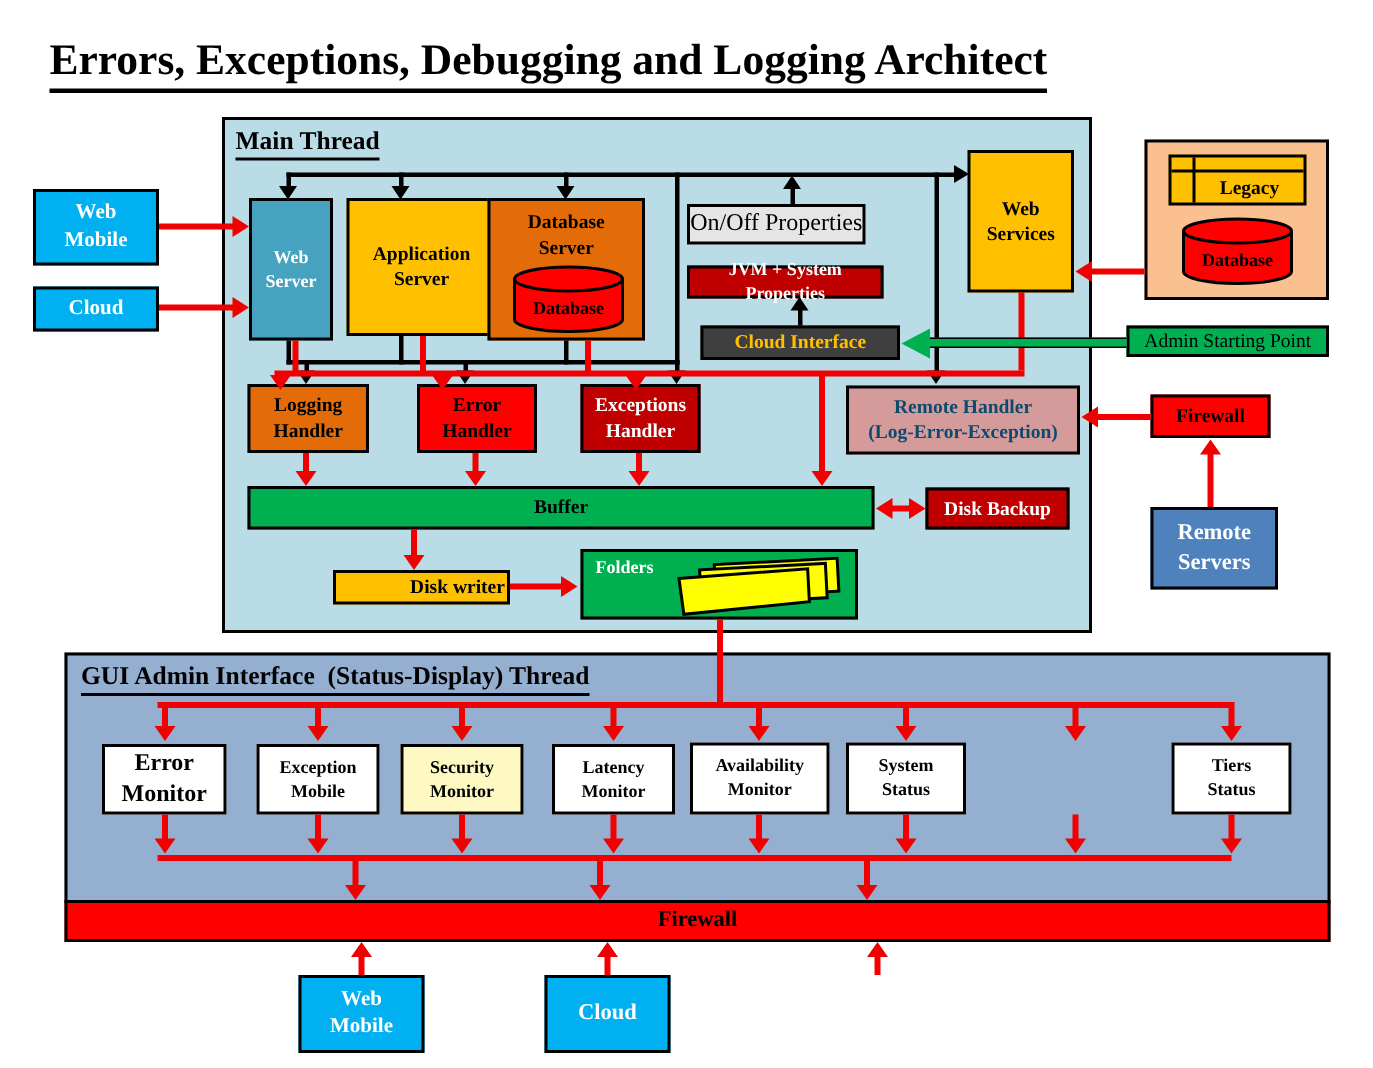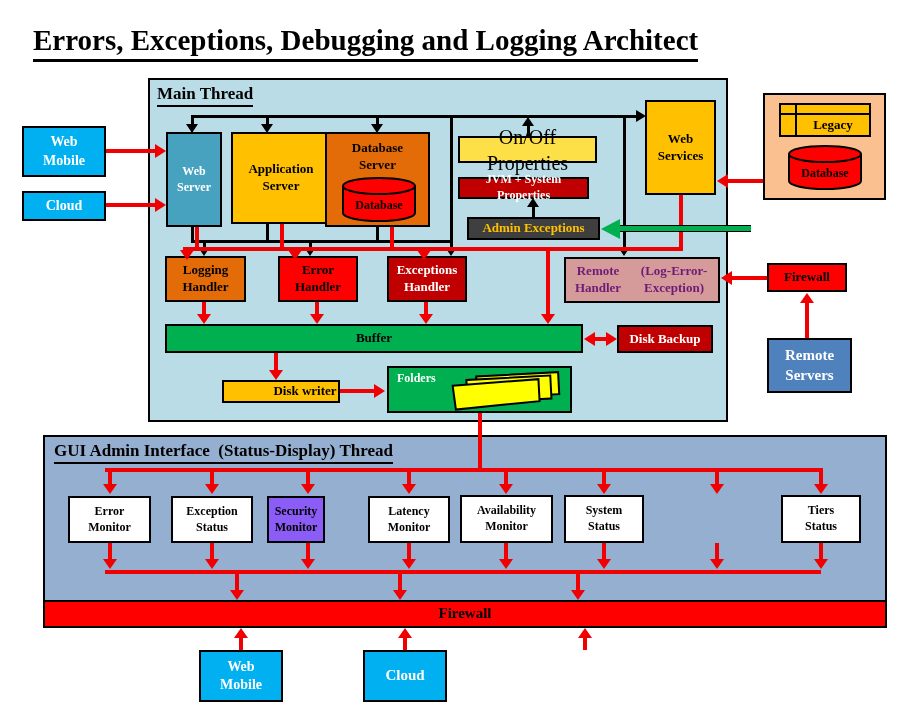--- a/index.html
+++ b/index.html
@@ -48,30 +48,30 @@
 
   <div class="box" style="left:325px;top:132px;width:105px;height:95px;background:#E36C09;font-size:13px;align-items:flex-start;padding-top:6px;">
     <span style="display:inline-block;width:70px;">Database Server</span>
   </div>
   <svg style="position:absolute;left:340px;top:176px;" width="78" height="48" viewBox="0 0 78 48">
     <path d="M3,10 L3,37 A36,8 0 0 0 75,37 L75,10" fill="#FF0000" stroke="#000" stroke-width="2"></path>
     <ellipse cx="39" cy="10" rx="36" ry="8" fill="#FF0000" stroke="#000" stroke-width="2"></ellipse>
     <text x="39" y="33" text-anchor="middle" font-family="Liberation Serif, serif" font-size="12" font-weight="bold" fill="#000">Database</text>
   </svg>
 
-  <div class="box" style="left:458px;top:136px;width:139px;height:27px;background:#fde047;font-weight:normal;font-size:20px;">On/Off Properties</div>
+  <div class="box" style="left:458px;top:136px;width:119px;height:27px;background:#e5e5e5;font-weight:normal;font-size:16px;">On/Off Properties</div>
   <div class="box" style="left:458px;top:177px;width:131px;height:22px;background:#C00000;color:#fff;font-size:12px;">JVM + System Properties</div>
-  <div class="box" style="left:467px;top:217px;width:133px;height:23px;background:#3F3F3F;color:#FFC000;font-size:13px;">Admin Exceptions</div>
+  <div class="box" style="left:467px;top:217px;width:133px;height:23px;background:#3F3F3F;color:#FFC000;font-size:13px;">Cloud Interface</div>
   <div class="box" style="left:645px;top:100px;width:71px;height:95px;background:#FFC000;font-size:13px;padding:0 8px;">Web Services</div>
 
   <div class="box" style="left:165px;top:256px;width:81px;height:46px;background:#E36C09;font-size:13px;padding:0 10px;">Logging Handler</div>
   <div class="box" style="left:278px;top:256px;width:80px;height:46px;background:#FF0000;font-size:13px;padding:0 12px;">Error Handler</div>
   <div class="box" style="left:387px;top:256px;width:80px;height:46px;background:#C00000;color:#fff;font-size:13px;padding:0 8px;">Exceptions Handler</div>
 
-  <div class="box" style="left:564px;top:257px;width:156px;height:46px;background:#D59B9B;color:#701a75;font-size:13px;flex-direction:row;">
+  <div class="box" style="left:564px;top:257px;width:156px;height:46px;background:#D59B9B;color:#0c4a6e;font-size:13px;flex-direction:column;">
     <span>Remote Handler</span>
     <span>(Log-Error-Exception)</span>
   </div>
 
   <div class="box" style="left:165px;top:324px;width:418px;height:29px;background:#00B050;font-size:13px;">Buffer</div>
   <div class="box" style="left:617px;top:325px;width:96px;height:28px;background:#C00000;color:#fff;font-size:13px;">Disk Backup</div>
   <div class="box" style="left:222px;top:380px;width:118px;height:23px;background:#FFC000;font-size:13px;padding-left:48px;">Disk writer</div>
 
   <div class="box" style="left:387px;top:366px;width:185px;height:47px;background:#00B050;justify-content:flex-start;align-items:flex-start;padding:3px 0 0 8px;color:#fff;font-size:12px;">
     <span>Folders</span>
@@ -89,26 +89,27 @@
     <div style="position:absolute;left:0;top:8px;width:100%;height:2px;background:#000;"></div>
     <div style="position:absolute;left:14px;top:0;width:2px;height:100%;background:#000;"></div>
     <div style="position:absolute;left:16px;top:9px;right:0;bottom:0;display:flex;align-items:center;justify-content:center;font-weight:bold;font-size:13px;">Legacy</div>
   </div>
   <svg style="position:absolute;left:786px;top:144px;" width="78" height="48" viewBox="0 0 78 48">
     <path d="M3,10 L3,37 A36,8 0 0 0 75,37 L75,10" fill="#FF0000" stroke="#000" stroke-width="2"></path>
     <ellipse cx="39" cy="10" rx="36" ry="8" fill="#FF0000" stroke="#000" stroke-width="2"></ellipse>
     <text x="39" y="33" text-anchor="middle" font-family="Liberation Serif, serif" font-size="12" font-weight="bold" fill="#000">Database</text>
   </svg>
 
+  <div class="box" style="left:751px;top:217px;width:135px;height:21px;background:#00B050;font-weight:normal;font-size:13px;">Admin Starting Point</div>
   <div class="box" style="left:767px;top:263px;width:80px;height:29px;background:#FF0000;font-size:13px;">Firewall</div>
   <div class="box" style="left:767px;top:338px;width:85px;height:55px;background:#4F81BD;color:#fff;font-size:15px;padding:0 8px;">Remote Servers</div>
 
-  <div class="box" style="left:68px;top:496px;width:83px;height:47px;background:#fff;font-size:12px;padding:0 14px;">Error Monitor</div>
-  <div class="box" style="left:171px;top:496px;width:82px;height:47px;background:#fff;font-size:12px;padding:0 8px;">Exception Status</div>
-  <div class="box" style="left:267px;top:496px;width:58px;height:47px;background:#8b5cf6;font-size:12px;padding:0 12px;">Security Monitor</div>
+  <div class="box" style="left:68px;top:496px;width:83px;height:47px;background:#fff;font-size:16px;padding:0 14px;">Error Monitor</div>
+  <div class="box" style="left:171px;top:496px;width:82px;height:47px;background:#fff;font-size:12px;padding:0 8px;">Exception Mobile</div>
+  <div class="box" style="left:267px;top:496px;width:82px;height:47px;background:#fef9c3;font-size:12px;padding:0 12px;">Security Monitor</div>
   <div class="box" style="left:460px;top:495px;width:93px;height:48px;background:#fff;font-size:12px;padding:0 12px;">Availability Monitor</div>
   <div class="box" style="left:368px;top:496px;width:82px;height:47px;background:#fff;font-size:12px;padding:0 12px;">Latency Monitor</div>
   <div class="box" style="left:564px;top:495px;width:80px;height:48px;background:#fff;font-size:12px;padding:0 14px;">System Status</div>
   <div class="box" style="left:781px;top:495px;width:80px;height:48px;background:#fff;font-size:12px;padding:0 16px;">Tiers Status</div>
 
   <div class="box" style="left:199px;top:650px;width:84px;height:52px;background:#00B0F0;color:#fff;font-size:14px;padding:0 12px;">Web Mobile</div>
   <div class="box" style="left:363px;top:650px;width:84px;height:52px;background:#00B0F0;color:#fff;font-size:15px;">Cloud</div>
 
   <div class="hl" style="left:191px;top:115px;width:447px;"></div>
   <div class="trk" style="left:636px;top:110px;"></div>

